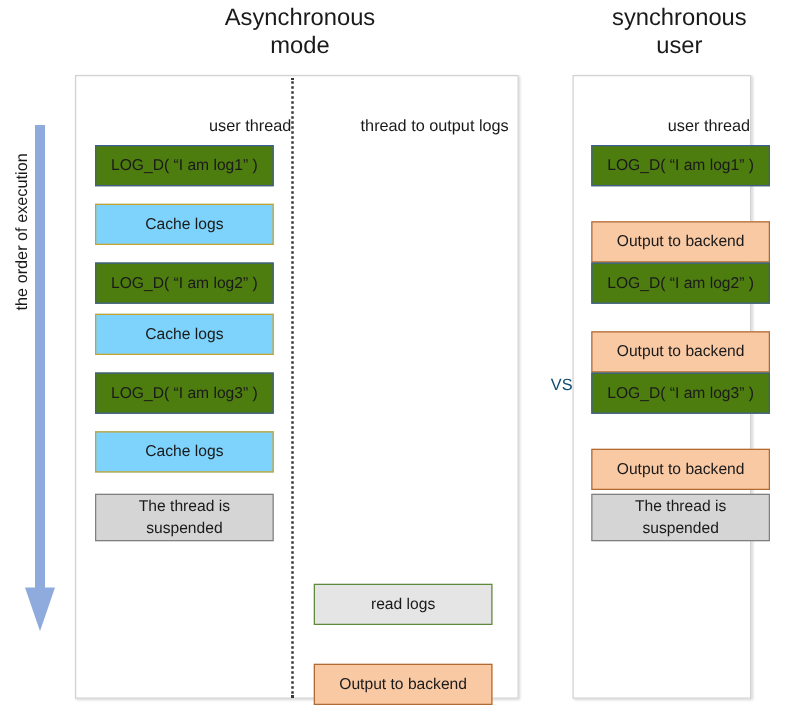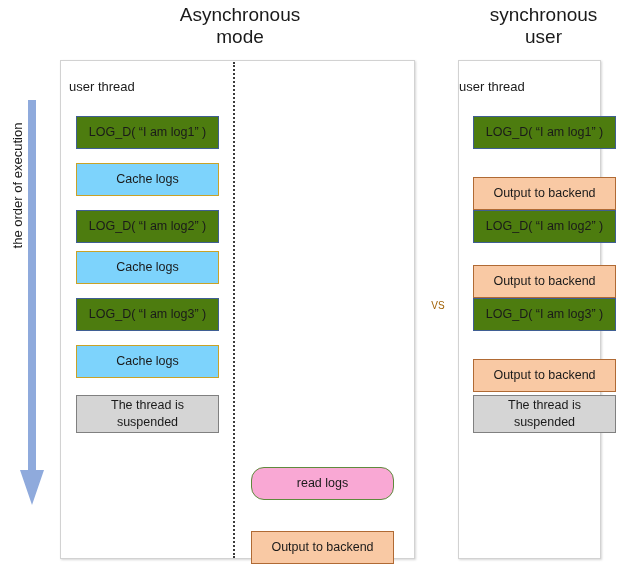--- a/index.html
+++ b/index.html
@@ -54,22 +54,22 @@
     background: #ffffff;
     border: 1px solid #d2d2d2;
     box-shadow: 1px 1px 2px rgba(0,0,0,0.16);
     box-sizing: border-box;
   }
   #panel-async { left: 60px; top: 60px; width: 355px; height: 499px; }
   #panel-sync  { left: 458px; top: 60px; width: 143px; height: 499px; }
 
   .col-header {
     position: absolute;
-    top: 18px;
-    text-align: left;
+    top: 32px;
+    text-align: right;
     font-size: 13px;
     color: #1a1a1a;
     white-space: nowrap;
   }
   #header-user-thread-async   { left: 8px;   width: 164px; }
   #header-output-log-thread   { left: 174px; width: 172px; }
   #header-user-thread-sync    { left: 0px;   width: 141px; }
 
   
   #thread-divider {
@@ -91,62 +91,63 @@
     justify-content: center;
     text-align: center;
     font-size: 12.5px;
     line-height: 17px;
     color: #1a1a1a;
     white-space: pre-line;
   }
   .step-box.log    { background: #4d7c0f; border-color: #3F5E93; }
   .step-box.cache  { background: #7dd3fc; border-color: #C9A227; }
   .step-box.output { background: #F9C9A4; border-color: #B06A34; margin-top: 14px; }
-  .step-box.read   { background: #f9a8d4; border-color: #5E8A3C; border-radius: 13px; }
+  .step-box.read   { background: #e5e5e5; border-color: #5E8A3C; }
   .step-box.susp   { background: #D5D5D5; border-color: #808080; }
 
   
   .col-async-user { left: 15px; width: 143px; }
   
   .col-async-log  { left: 190px; width: 143px; }
   
   .col-sync-user  { left: 14px; width: 143px; }
 
   .h33 { height: 33px; }
   .h38 { height: 38px; }
 
   
   #vs-label {
     position: absolute;
     left: 418px;
     top: 300px;
     width: 40px;
-    text-align: center;
-    font-size: 10px;
-    color: #a16207;
+    text-align: right;
+    font-size: 13px;
+    color: #0c4a6e;
   }
 </style>
 </head>
 <body>
 
 <div class="diagram-title" id="title-async">Asynchronous
 mode</div>
 <div class="diagram-title" id="title-sync">synchronous
 user</div>
 
 <div id="order-arrow">
   <svg width="40" height="410" viewBox="0 0 40 410">
     <polygon points="16,0 24,0 24,370 32,370 20,405 8,370 16,370" fill="#8FAADC"></polygon>
   </svg>
 </div>
 <div id="order-arrow-label">the order of execution</div>
 
 <div class="panel" id="panel-async">
 
   <div class="col-header" id="header-user-thread-async">user thread</div>
+  <div class="col-header" id="header-output-log-thread">thread to output logs</div>
 
   <div id="thread-divider"></div>
 
   <div class="step-box log col-async-user h33" style="top:55px">LOG_D( “I am log1” )</div>
   <div class="step-box cache col-async-user h33" style="top:102px">Cache logs</div>
   <div class="step-box log col-async-user h33" style="top:149px">LOG_D( “I am log2” )</div>
   <div class="step-box cache col-async-user h33" style="top:190px">Cache logs</div>
   <div class="step-box log col-async-user h33" style="top:237px">LOG_D( “I am log3” )</div>
   <div class="step-box cache col-async-user h33" style="top:284px">Cache logs</div>
   <div class="step-box susp col-async-user h38" style="top:334px">The thread is

